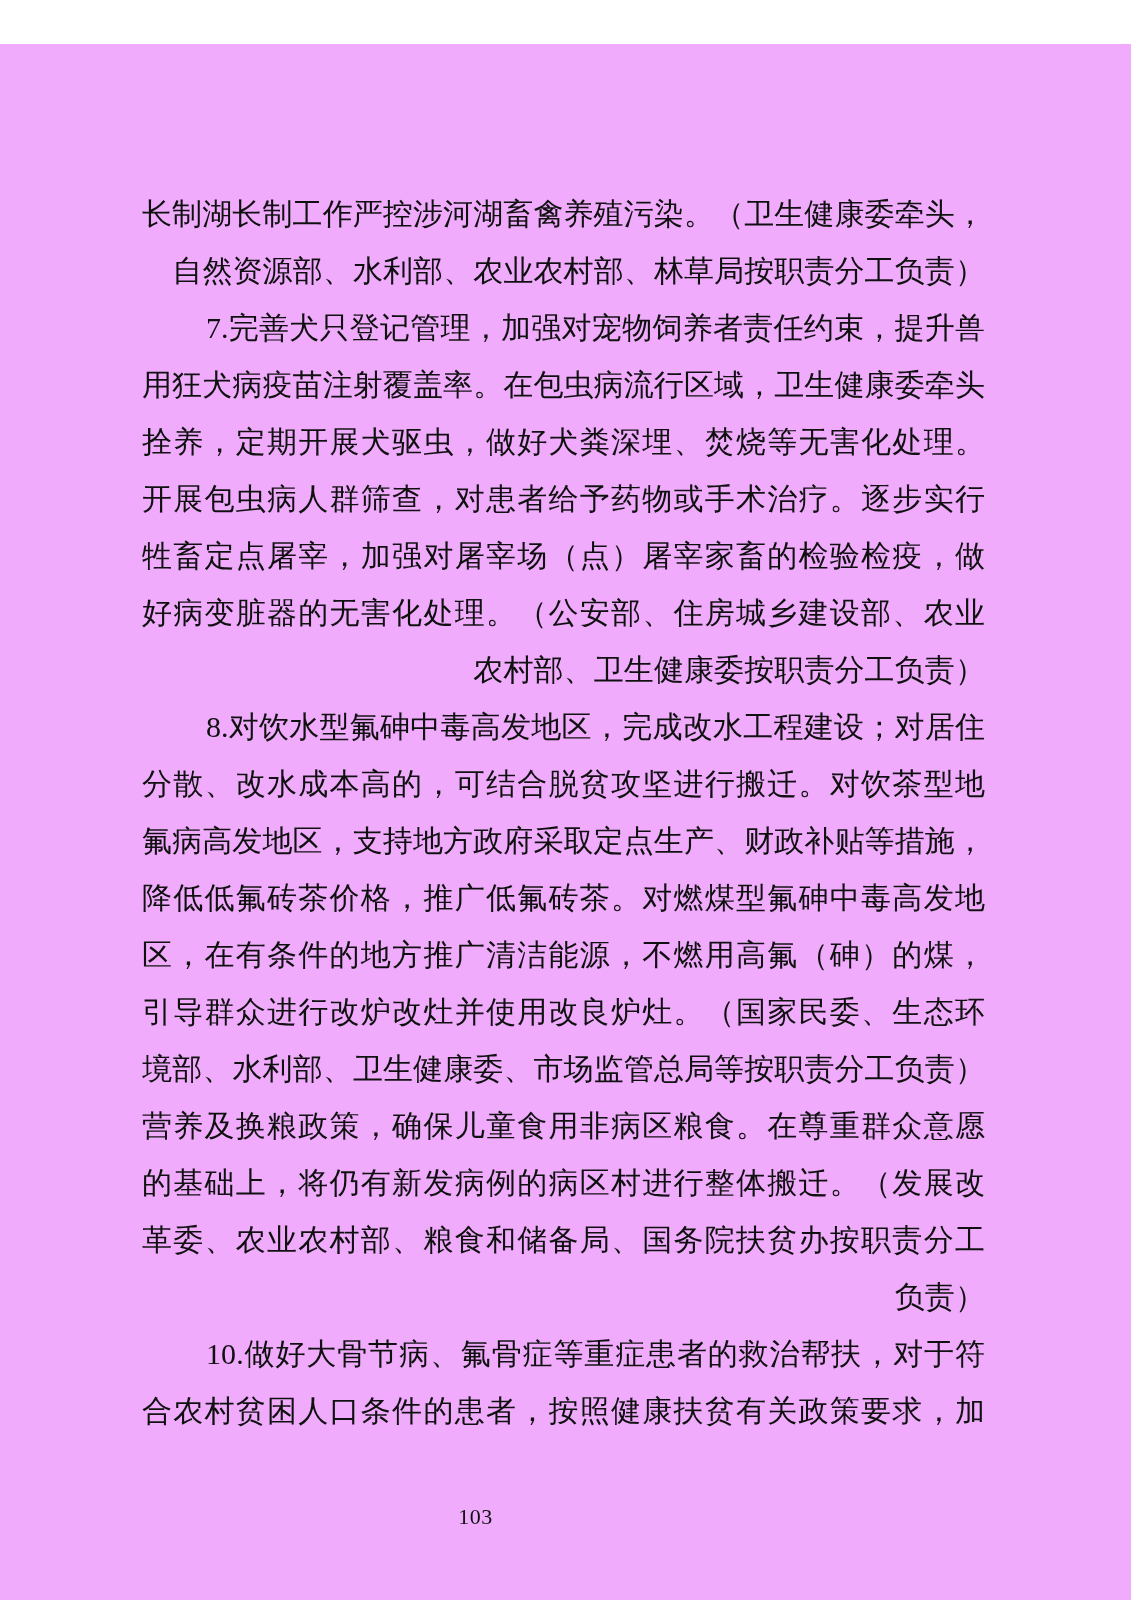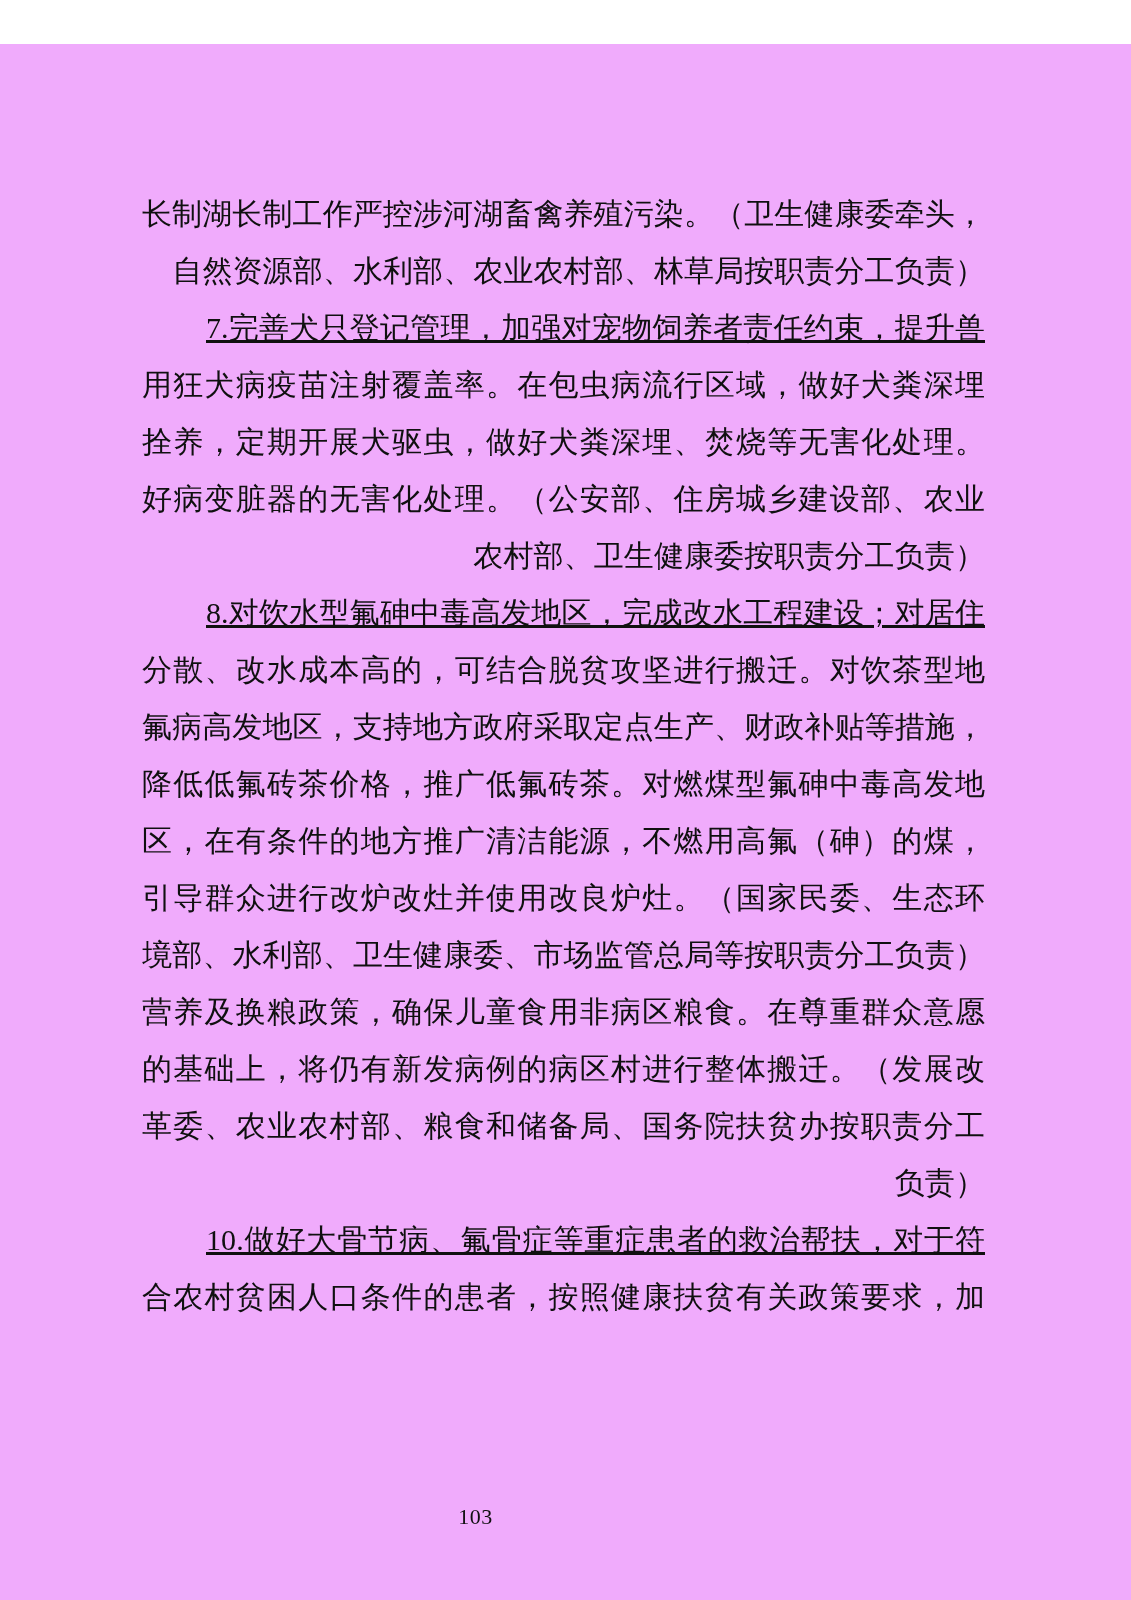--- a/index.html
+++ b/index.html
@@ -32,21 +32,20 @@
     text-align: right;
   }
   .text-line.justify {
     white-space: normal;
     text-align: justify;
     text-align-last: justify;
     text-justify: inter-character;
   }
   .text-line.indent {
     text-indent: 64px;
-    text-decoration: underline;
   }
   .page-number {
     position: absolute;
     left: 0;
     top: 1460px;
     width: 951px;
     text-align: center;
     font-size: 22px;
     letter-spacing: 0.5px;
     color: #101010;
@@ -55,22 +54,24 @@
 </head>
 <body>
 
 <div class="page">
 
   <main class="text-block">
 
   <div class="text-line justify">长制湖长制工作严控涉河湖畜禽养殖污染。（卫生健康委牵头，</div>
       <div class="text-line">自然资源部、水利部、农业农村部、林草局按职责分工负责）</div>
       <div class="text-line indent justify">7.完善犬只登记管理，加强对宠物饲养者责任约束，提升兽</div>
-      <div class="text-line justify">用狂犬病疫苗注射覆盖率。在包虫病流行区域，做好犬粪深埋</div>
+      <div class="text-line justify">用狂犬病疫苗注射覆盖率。在包虫病流行区域，卫生健康委牵头</div>
       <div class="text-line justify">拴养，定期开展犬驱虫，做好犬粪深埋、焚烧等无害化处理。</div>
+      <div class="text-line justify">开展包虫病人群筛查，对患者给予药物或手术治疗。逐步实行</div>
+      <div class="text-line justify">牲畜定点屠宰，加强对屠宰场（点）屠宰家畜的检验检疫，做</div>
       <div class="text-line justify">好病变脏器的无害化处理。（公安部、住房城乡建设部、农业</div>
       <div class="text-line">农村部、卫生健康委按职责分工负责）</div>
       <div class="text-line indent justify">8.对饮水型氟砷中毒高发地区，完成改水工程建设；对居住</div>
       <div class="text-line justify">分散、改水成本高的，可结合脱贫攻坚进行搬迁。对饮茶型地</div>
       <div class="text-line justify">氟病高发地区，支持地方政府采取定点生产、财政补贴等措施，</div>
       <div class="text-line justify">降低低氟砖茶价格，推广低氟砖茶。对燃煤型氟砷中毒高发地</div>
       <div class="text-line justify">区，在有条件的地方推广清洁能源，不燃用高氟（砷）的煤，</div>
       <div class="text-line justify">引导群众进行改炉改灶并使用改良炉灶。（国家民委、生态环</div>
       <div class="text-line">境部、水利部、卫生健康委、市场监管总局等按职责分工负责）</div>
       <div class="text-line justify">营养及换粮政策，确保儿童食用非病区粮食。在尊重群众意愿</div>

